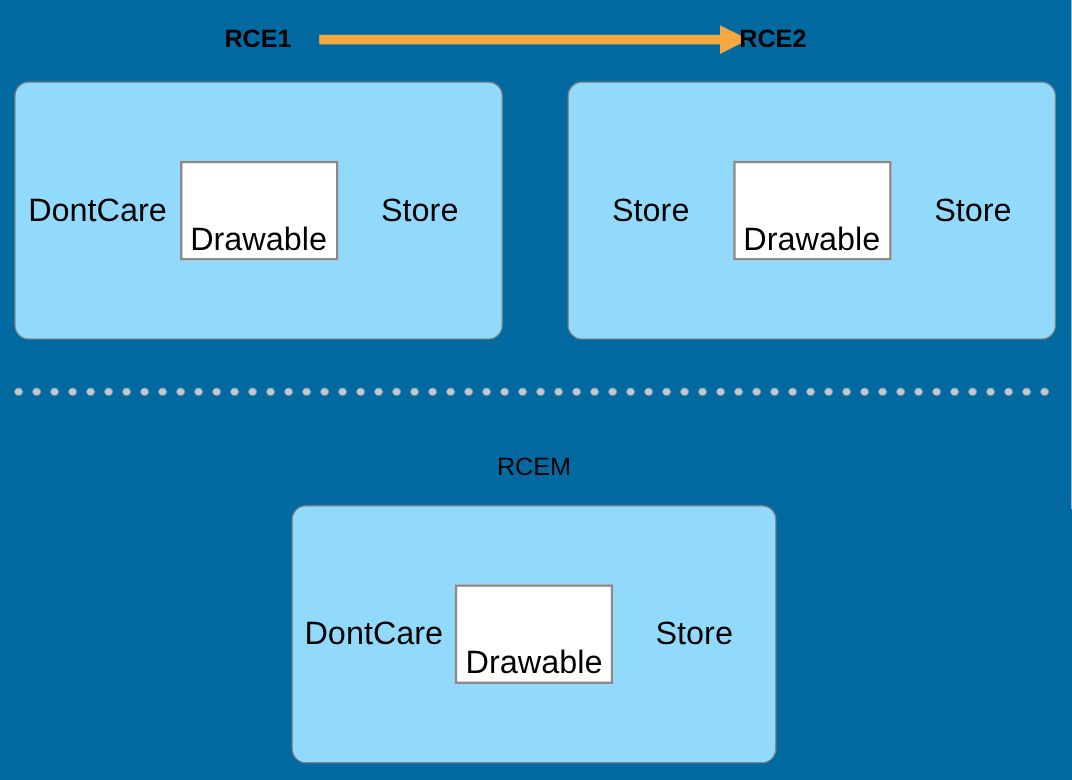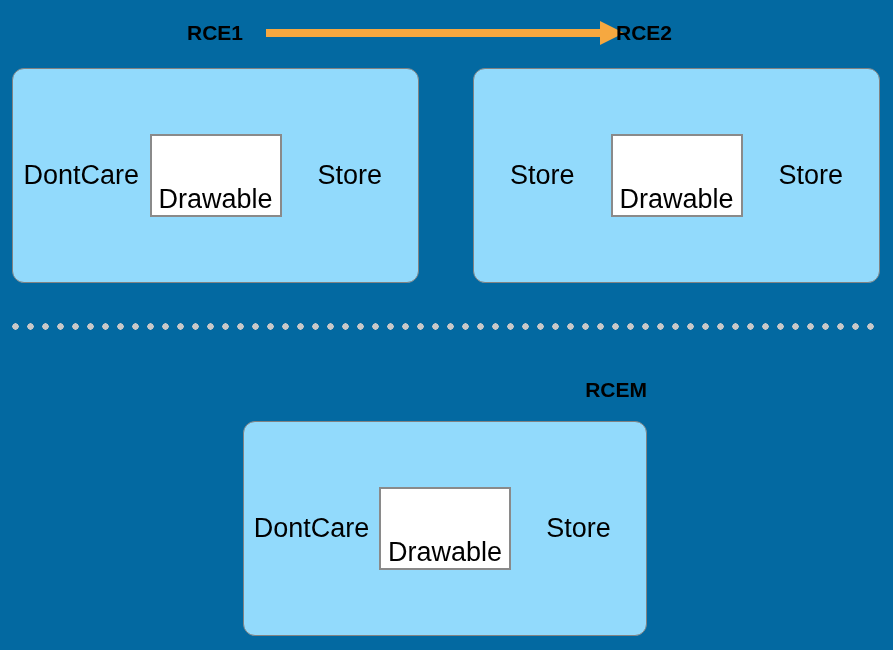--- a/index.html
+++ b/index.html
@@ -82,23 +82,23 @@
     background-image: radial-gradient(circle, var(--divider-dots, #C8C8C8) 3px, rgba(0,0,0,0) 3.4px);
     background-size: 15px 9px;
     background-repeat: repeat-x;
   }
   
   .rcem-title {
     position: absolute;
     left: 243px;
     top: 378px;
     width: 404px;
-    text-align: right;
+    text-align: center;
     font-size: 21px;
-    font-weight: bold;
+    font-weight: normal;
     line-height: 23px;
   }
 </style>
 </head>
 <body>
 
 <div class="canvas">
 
   <span class="hlabel rce1">RCE1</span>
   <div class="arrow-body"></div>

